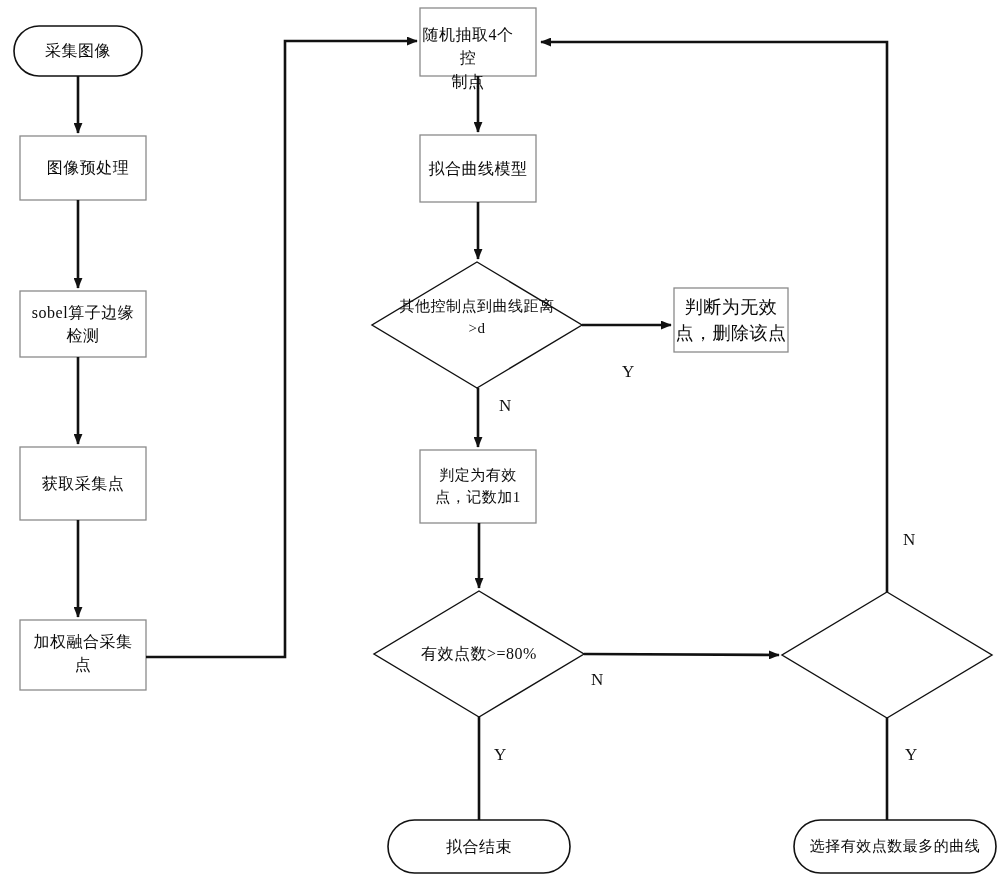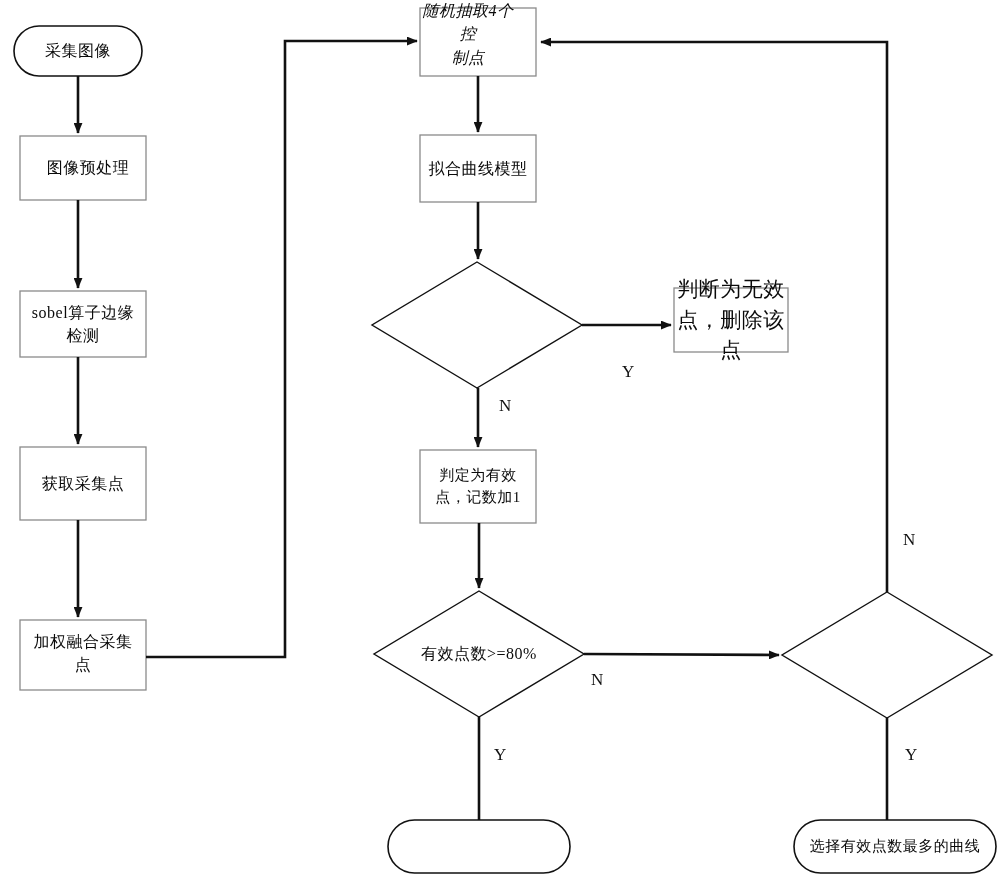--- a/index.html
+++ b/index.html
@@ -120,35 +120,38 @@
   <div class="node-label" style="left:20px; top:136px; width:136px; height:64px;">图像预处理</div>
 
   <div class="node-label" style="left:20px; top:291px; width:126px; height:66px;">sobel算子边缘
 检测</div>
 
   <div class="node-label" style="left:20px; top:447px; width:126px; height:73px;">获取采集点</div>
 
   <div class="node-label" style="left:20px; top:620px; width:126px; height:66px;">加权融合采集
 点</div>
 
-  <div class="node-label" style="left:420px; top:0; width:96px; height:68px;font-style:italic;">随机抽取4个控
+  <div class="node-label" style="left:420px; top:24px; width:96px; height:68px;">随机抽取4个控
 制点</div>
 
   <div class="node-label" style="left:420px; top:135px; width:116px; height:67px;">拟合曲线模型</div>
 
+  <div class="node-label" style="left:372px; top:288px; width:210px; height:60px; font-size:15px;">其他控制点到曲线距离
+&gt;d</div>
 
-  <div class="node-label" style="left:674px; top:288px; width:114px; height:64px; font-size:21px;">判断为无效
+  <div class="node-label" style="left:674px; top:288px; width:114px; height:64px; font-size:18px;">判断为无效
 点，删除该点</div>
 
   <div class="node-label" style="left:420px; top:450px; width:116px; height:73px; font-size:15px;">判定为有效
 点，记数加1</div>
 
   <div class="node-label" style="left:374px; top:632px; width:210px; height:44px; font-size:16px;">有效点数&gt;=80%</div>
 
 
+  <div class="node-label" style="left:388px; top:820px; width:182px; height:53px;">拟合结束</div>
 
   <div class="node-label" style="left:794px; top:820px; width:202px; height:53px; font-size:15px;">选择有效点数最多的曲线</div>
 
   <div class="edge-label" style="left:622px; top:362px;">Y</div>
 
   <div class="edge-label" style="left:499px; top:396px;">N</div>
 
   <div class="edge-label" style="left:591px; top:670px;">N</div>
 
   <div class="edge-label" style="left:494px; top:745px;">Y</div>

